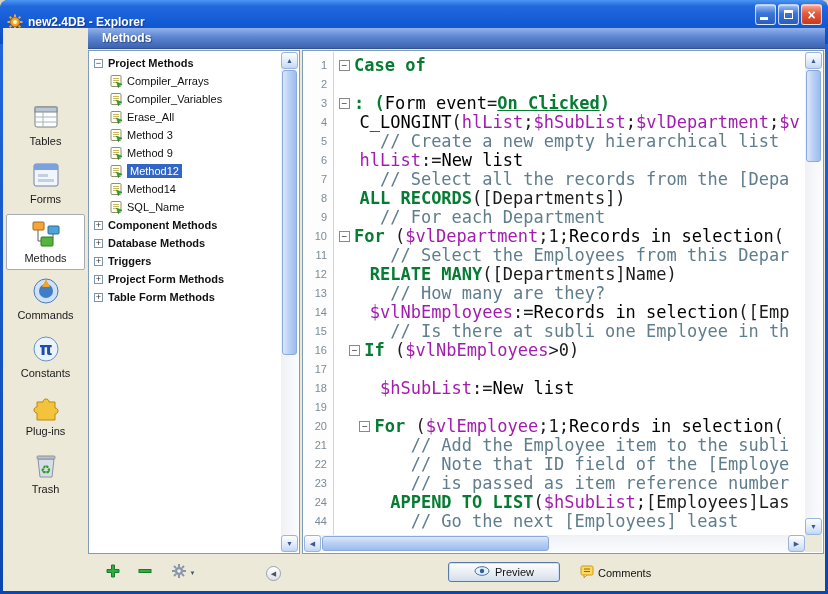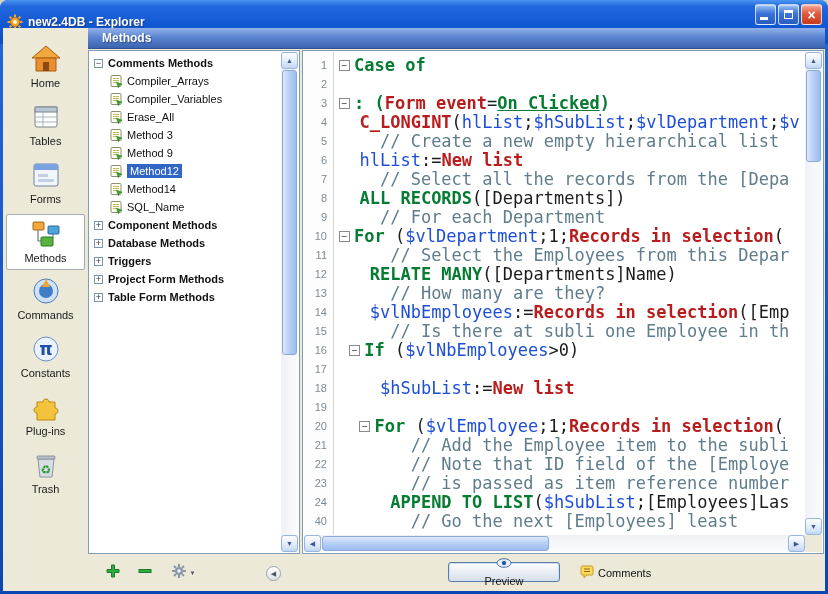--- a/index.html
+++ b/index.html
@@ -57,22 +57,22 @@
   
   .editor-panel{position:absolute;left:214px;top:22px;right:1px;bottom:37px;background:#fff;border:1px solid #7f9db9;}
   .gutter{position:absolute;left:1px;top:1px;bottom:18px;width:30px;background:#fdfdfd;
     border-right:1px solid #d4d4d4;padding-top:4px;}
   .gutter .ln{height:19px;line-height:19px;font-size:11px;color:#7c8b96;text-align:right;padding-right:6px;}
   .codearea{position:absolute;left:32px;top:1px;right:18px;bottom:18px;overflow:hidden;
     padding:4px 0 0 4px;font-family:"DejaVu Sans Mono",monospace;font-size:17px;line-height:19px;cursor:text;}
   .code-line{height:19px;white-space:pre;}
   .sg-kw{color:#067c33;font-weight:bold;}
   .sg-kwu{color:#067c33;font-weight:bold;text-decoration:underline;}
-  .sg-cmd{color:#b91c1c;font-weight:bold;}
-  .sg-var{color:#1d4ed8;}
+  .sg-cmd{color:#000000;font-weight:normal;}
+  .sg-var{color:#a21caf;}
   .sg-cmt{color:#5f7d8c;}
   .sg-pl{color:#1c1c1c;}
   .foldbox{display:inline-block;width:11px;height:11px;border:1px solid #8a8a8a;background:#fff;
     font-size:10px;line-height:9px;text-align:center;color:#333;margin-right:4px;vertical-align:2px;
     font-family:"Liberation Sans",sans-serif;font-weight:normal;}
   
   .sb{position:absolute;background:linear-gradient(90deg,#f0f1f6,#fbfcfe);}
   .sb.sb-h{background:linear-gradient(180deg,#f0f1f6,#fbfcfe);}
   .sb-btn{position:absolute;width:17px;height:17px;background:linear-gradient(180deg,#fefefe,#d9e6f8 70%,#c2d6f2);
     border:1px solid #9ab4e0;border-radius:3px;color:#3d5a96;font-size:7px;display:flex;align-items:center;justify-content:center;}
@@ -89,21 +89,21 @@
   .bottombar{position:absolute;left:0;right:0;bottom:0;height:36px;}
   .tool{position:absolute;cursor:pointer;display:flex;align-items:center;justify-content:center;}
   .btn-add{left:16px;top:9px;width:18px;height:18px;}
   .btn-remove{left:48px;top:9px;width:18px;height:18px;}
   .btn-gear{left:80px;top:9px;width:30px;height:18px;gap:3px;}
   .dd-arrow{font-size:6px;color:#4a5562;}
   .btn-collapse{left:178px;top:11px;width:15px;height:15px;border-radius:50%;
     border:1px solid #98a2ac;background:linear-gradient(180deg,#ffffff,#dfe3e8);font-size:7px;color:#4a5562;}
   .btn-preview{left:360px;top:7px;width:112px;height:20px;border:1px solid #5a7aa8;border-radius:3px;
     background:linear-gradient(180deg,#fefefe,#e7ecf3 60%,#d6dde8);box-shadow:inset 0 0 0 1px #cfe0f5;
-    font-size:11px;color:#111;gap:5px;flex-direction:column;}
+    font-size:11px;color:#111;gap:5px;}
   .btn-comments{left:492px;top:9px;height:18px;font-size:11px;color:#111;gap:4px;}
 </style>
 </head>
 <body>
 
 <div id="window">
 
   <div class="titlebar">
     <span class="app-ic">
       <svg viewBox="0 0 16 16" width="16" height="16">
@@ -131,30 +131,20 @@
         </div>
       <div class="wbtn close">
           <span class="glyph-close">×</span>
         </div>
     </div>
   </div>
 
   <div class="content">
 
     <div class="sidebar">
-      <div class="side-item" style="top:12px">
-        <span class="side-ic">
-          <svg viewBox="0 0 32 32">
-              <path d="M16 3 L30 15 L2 15 Z" fill="#f3a73f" stroke="#a85f10"></path>
-              <path d="M6 15 H26 V28 H6 Z" fill="#ea8f2f" stroke="#a85f10"></path>
-              <rect x="13" y="19" width="6" height="9" fill="#8a4a10"></rect>
-            </svg>
-        </span>
-        <span class="side-label">Home</span>
-      </div>
       <div class="side-item" style="top:70px">
         <span class="side-ic">
           <svg viewBox="0 0 32 32">
               <rect x="5" y="6" width="22" height="20" rx="2" fill="#fdfdfd" stroke="#7d8488"></rect>
               <rect x="5" y="6" width="22" height="5" fill="#b9c6d6" stroke="#7d8488"></rect>
               <line x1="5" y1="16" x2="27" y2="16" stroke="#aab4bd"></line>
               <line x1="5" y1="21" x2="27" y2="21" stroke="#aab4bd"></line>
               <line x1="13" y1="11" x2="13" y2="26" stroke="#aab4bd"></line>
             </svg>
         </span>
@@ -223,21 +213,21 @@
 
     <div class="main">
       <div class="header">
         <span>Methods</span>
       </div>
 
       <div class="tree-panel">
         <div class="tree" id="tree">
             <div class="tree-row group">
               <span class="expander">−</span>
-              <span class="label">Comments Methods</span>
+              <span class="label">Project Methods</span>
             </div>
             <div class="tree-row child">
               <span class="method-ic">
                 <svg viewBox="0 0 14 14" width="14" height="14">
                   <rect x="2" y="1.5" width="10" height="11" rx="1" fill="#fffef2" stroke="#8f8f6f"></rect>
                   <path d="M4 4.5h6M4 6.5h6M4 8.5h4" stroke="#c8b860" stroke-width="1"></path>
                   <path d="M7.5 8 L13 10.3 L10.4 11.2 L9.4 13.8 Z" fill="#2fa12f" stroke="#1d7a1d" stroke-width="0.5"></path>
                 </svg>
               </span>
               <span class="label">Compiler_Arrays</span>
@@ -363,21 +353,21 @@
             <div class="ln">15</div>
             <div class="ln">16</div>
             <div class="ln">17</div>
             <div class="ln">18</div>
             <div class="ln">19</div>
             <div class="ln">20</div>
             <div class="ln">21</div>
             <div class="ln">22</div>
             <div class="ln">23</div>
             <div class="ln">24</div>
-            <div class="ln">40</div>
+            <div class="ln">44</div>
           </div>
         <div class="codearea" id="codearea">
             <div class="code-line"><span class="foldbox">−</span><span class="sg-kw">Case of</span></div>
             <div class="code-line"></div>
             <div class="code-line"><span class="foldbox">−</span><span class="sg-kw">: (</span><span class="sg-cmd">Form event</span><span class="sg-pl">=</span><span class="sg-kwu">On Clicked</span><span class="sg-kw">)</span></div>
             <div class="code-line"><span class="sg-pl">  </span><span class="sg-cmd">C_LONGINT</span><span class="sg-pl">(</span><span class="sg-var">hlList</span><span class="sg-pl">;</span><span class="sg-var">$hSubList</span><span class="sg-pl">;</span><span class="sg-var">$vlDepartment</span><span class="sg-pl">;</span><span class="sg-var">$v</span></div>
             <div class="code-line"><span class="sg-pl">    </span><span class="sg-cmt">// Create a new empty hierarchical list</span></div>
             <div class="code-line"><span class="sg-pl">  </span><span class="sg-var">hlList</span><span class="sg-pl">:=</span><span class="sg-cmd">New list</span></div>
             <div class="code-line"><span class="sg-pl">    </span><span class="sg-cmt">// Select all the records from the [Depa</span></div>
             <div class="code-line"><span class="sg-pl">  </span><span class="sg-kw">ALL RECORDS</span><span class="sg-pl">([Departments])</span></div>

